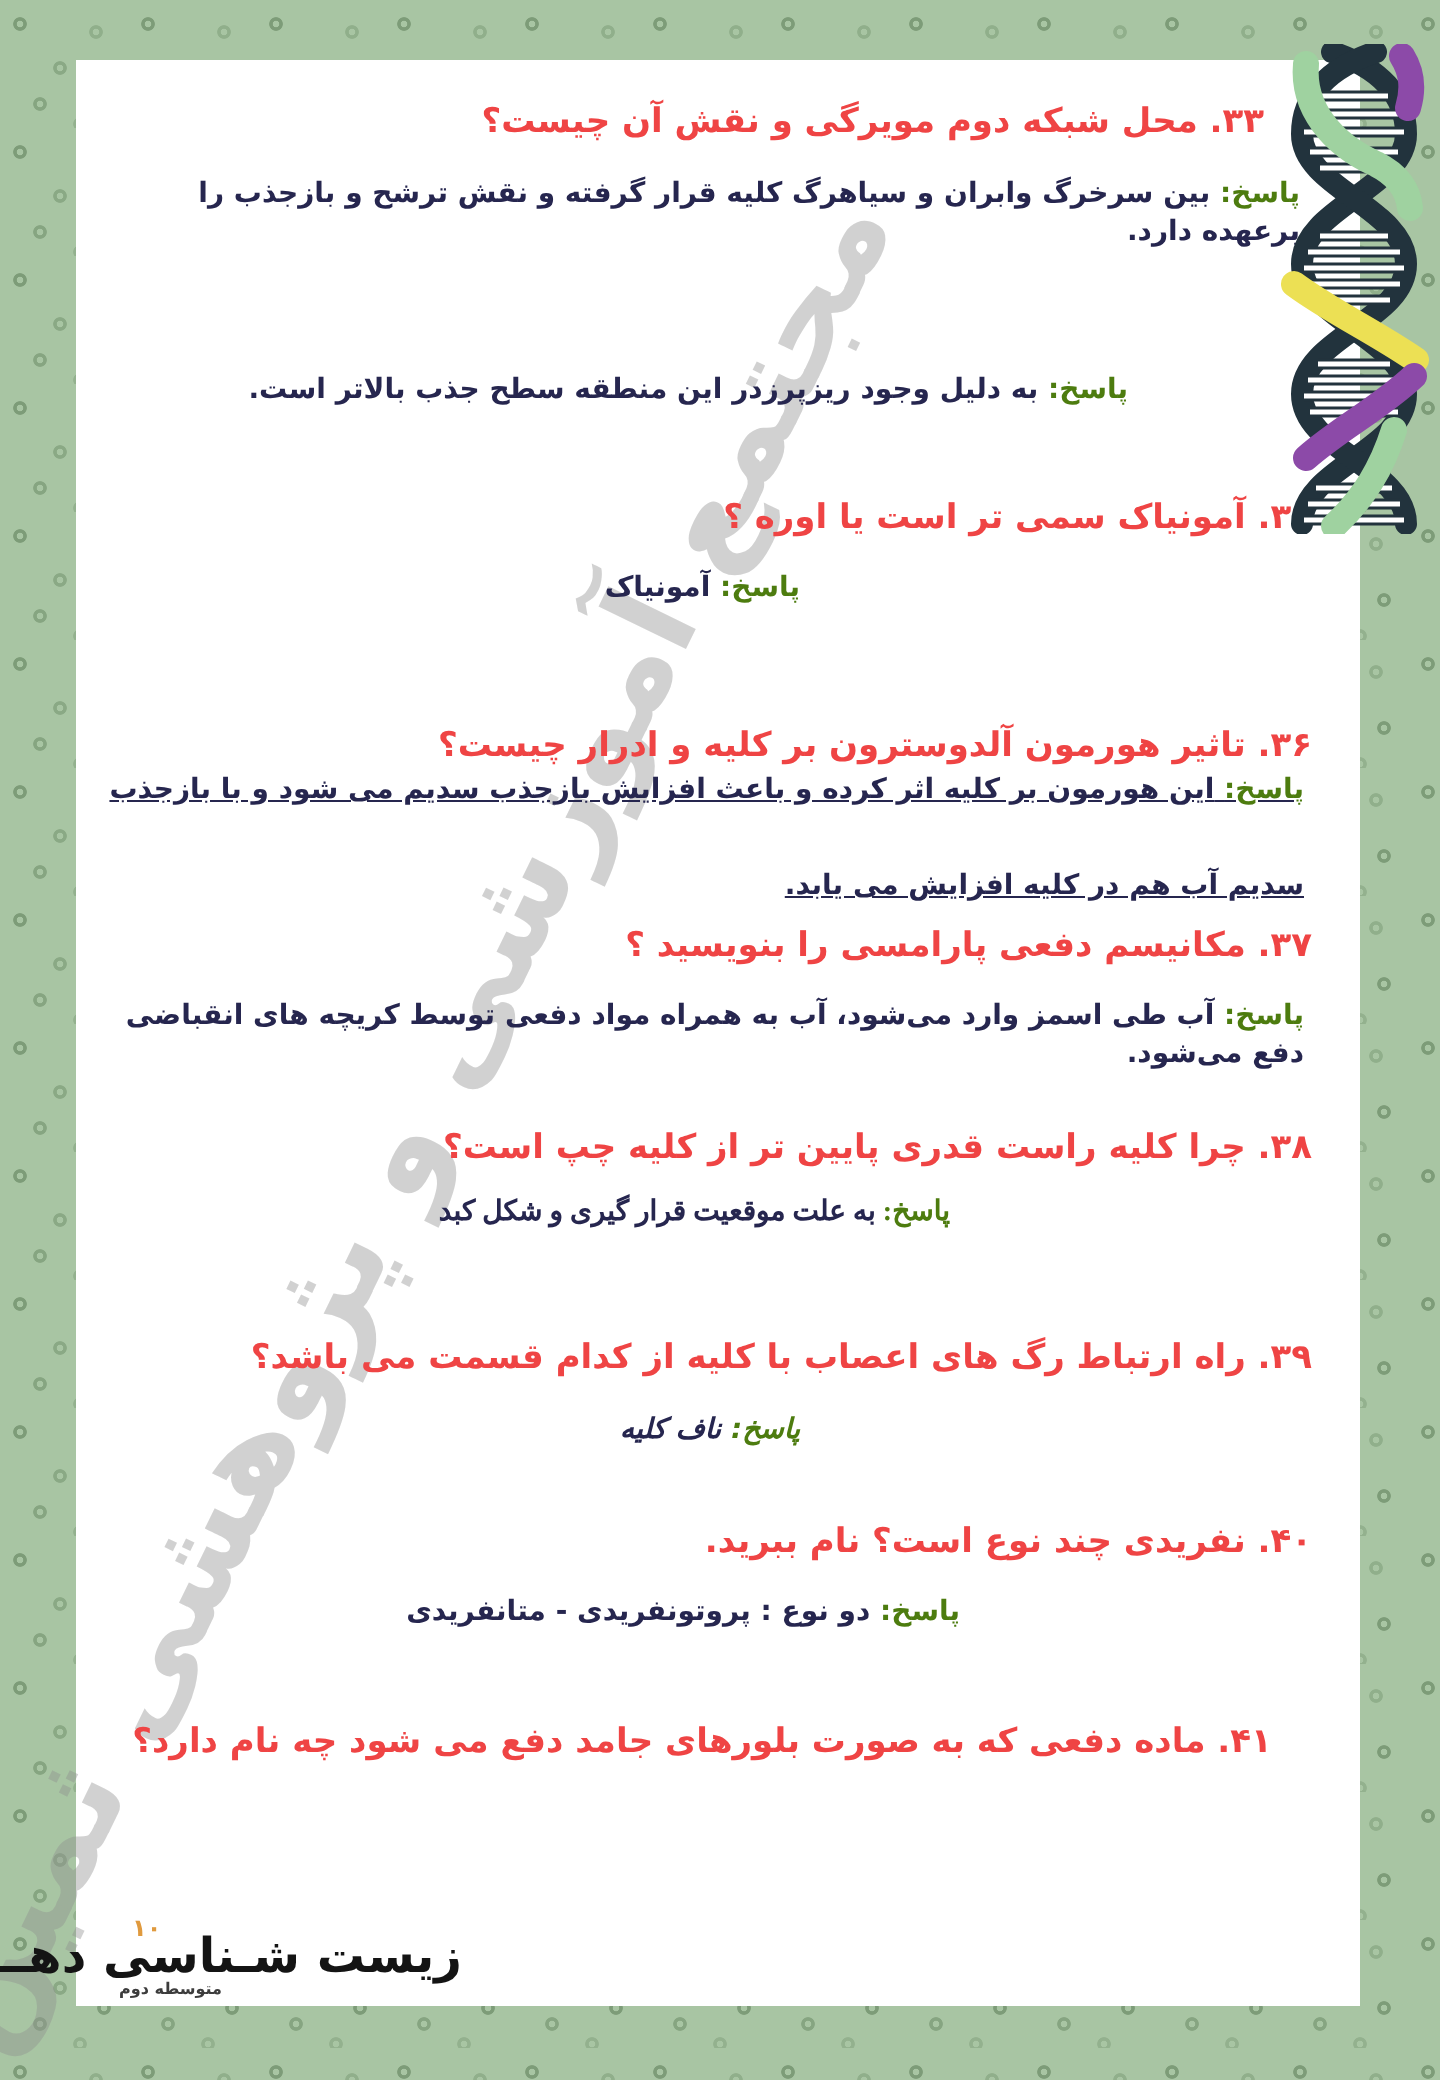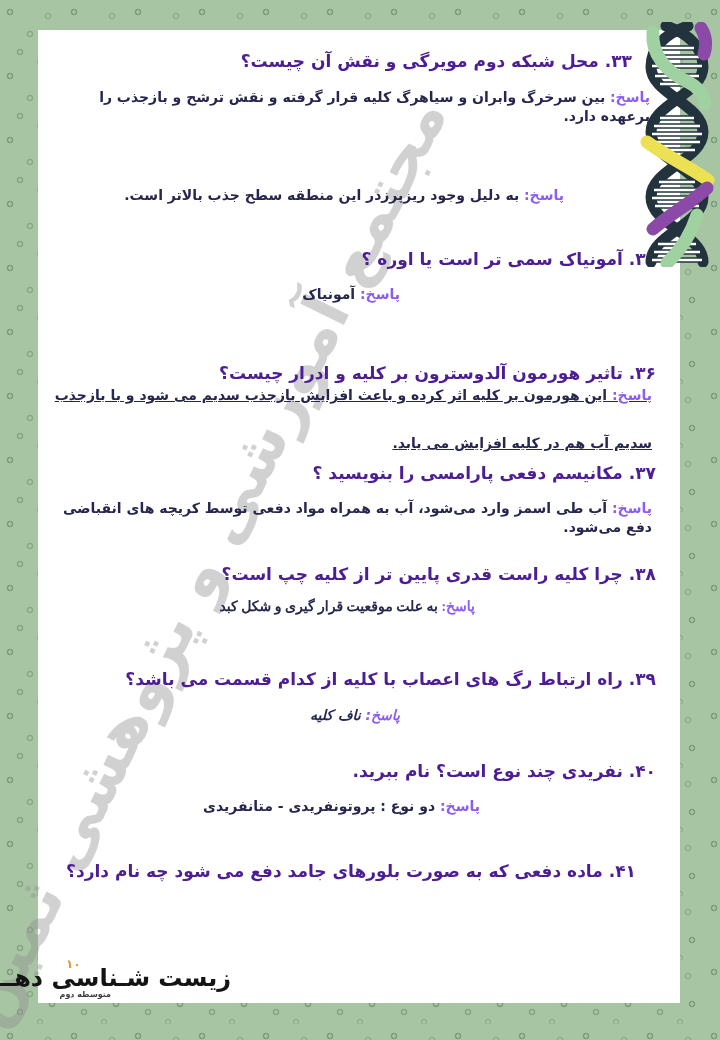--- a/index.html
+++ b/index.html
@@ -17,24 +17,24 @@
     font-family:"DejaVu Sans", sans-serif;
   }
   .page{position:absolute;left:38px;top:30px;width:642px;height:973px;background:#ffffff;z-index:1;}
   .watermark{
     position:absolute;left:-178px;top:390px;width:800px;height:90px;
     text-align:center;transform:rotate(-64deg);
     font-size:64px;font-weight:bold;color:#8f8f8f;opacity:.40;
     white-space:nowrap;direction:rtl;z-index:1;letter-spacing:2px;
   }
   .row{position:absolute;direction:rtl;text-align:right;z-index:3;line-height:1.35;}
-  .q{font-size:17px;font-weight:bold;color:#4c1d95;}
+  .q{font-size:17px;font-weight:bold;color:#ef4444;}
   .a{font-size:14px;font-weight:bold;color:#26264f;}
   .a.multiline{line-height:48px;text-decoration:underline;}
-  .ans-label{color:#8b5cf6;}
+  .ans-label{color:#4d7c0f;}
   .dna{position:absolute;left:638px;top:22px;z-index:4;}
   .logo{position:absolute;left:36px;top:964px;z-index:6;direction:rtl;width:195px;}
   .logo-title{font-size:24px;font-weight:bold;color:#141414;white-space:nowrap;letter-spacing:-1px;}
   .logo-grade{position:absolute;left:30px;top:-7px;color:#e09a3e;font-size:12px;font-weight:bold;}
   .logo-subtitle{font-size:8px;font-weight:bold;color:#3c3c3c;margin-right:120px;margin-top:-2px;white-space:nowrap;}
 </style>
 </head>
 <body>
 
 <div class="screen">

